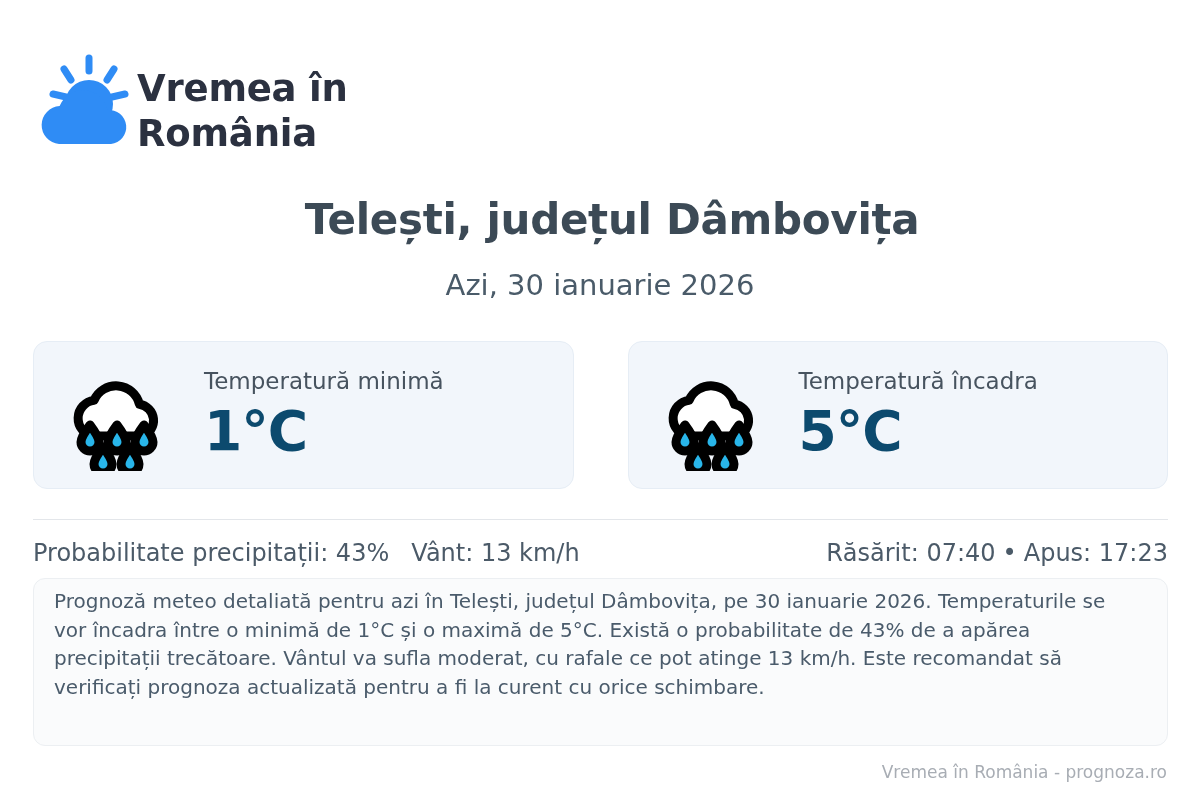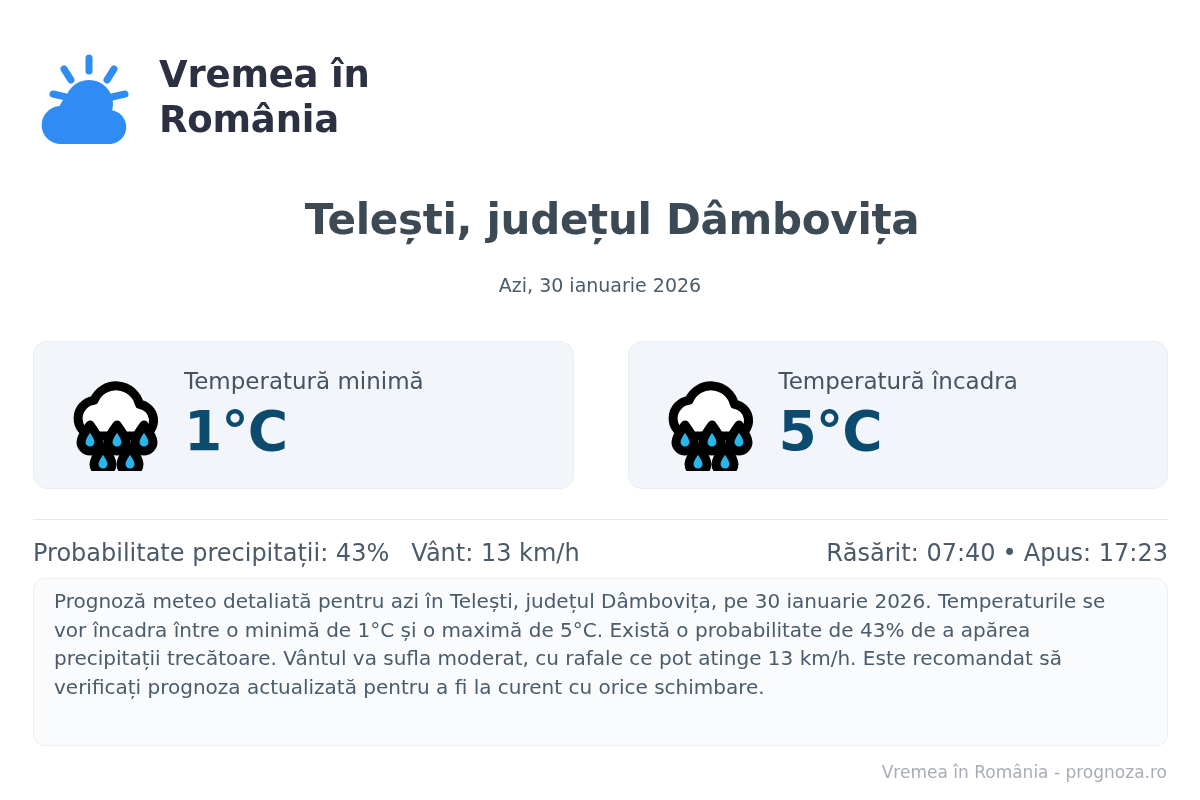--- a/index.html
+++ b/index.html
@@ -17,22 +17,21 @@
     height: 800px;
     background: #ffffff;
   }
 
   
   .brand {
     position: absolute;
     left: 33px;
     top: 52px;
     display: flex;
-    align-items: flex-start;
-    gap: 22px;
+    align-items: flex-end;
   }
   .brand-mark {
     width: 104px;
     height: 104px;
     flex: 0 0 104px;
     display: block;
   }
   .brand-name {
     font-size: 37px;
     line-height: 45px;
@@ -53,21 +52,21 @@
     font-weight: 700;
     color: #3c4a56;
     letter-spacing: -0.3px;
     margin-left: 24px;
   }
   .page-subtitle {
     position: absolute;
     left: 0; right: 0;
     top: 266px;
     text-align: center;
-    font-size: 19px;
+    font-size: 29px;
     line-height: 38px;
     font-weight: 400;
     color: #4a5b69;
   }
 
   
   .cards {
     position: absolute;
     left: 33px;
     top: 341px;
@@ -77,20 +76,21 @@
   }
   .card {
     flex: 1 1 0;
     height: 148px;
     background: #f2f6fb;
     border: 1px solid #e6edf5;
     border-radius: 14px;
     display: flex;
     align-items: center;
     padding: 0 18px 0 26px;
+    gap: 20px;
   }
   .card-icon {
     width: 124px;
     height: 112px;
     flex: 0 0 124px;
   }
   .card-text {
     display: flex;
     flex-direction: column;
     justify-content: center;

